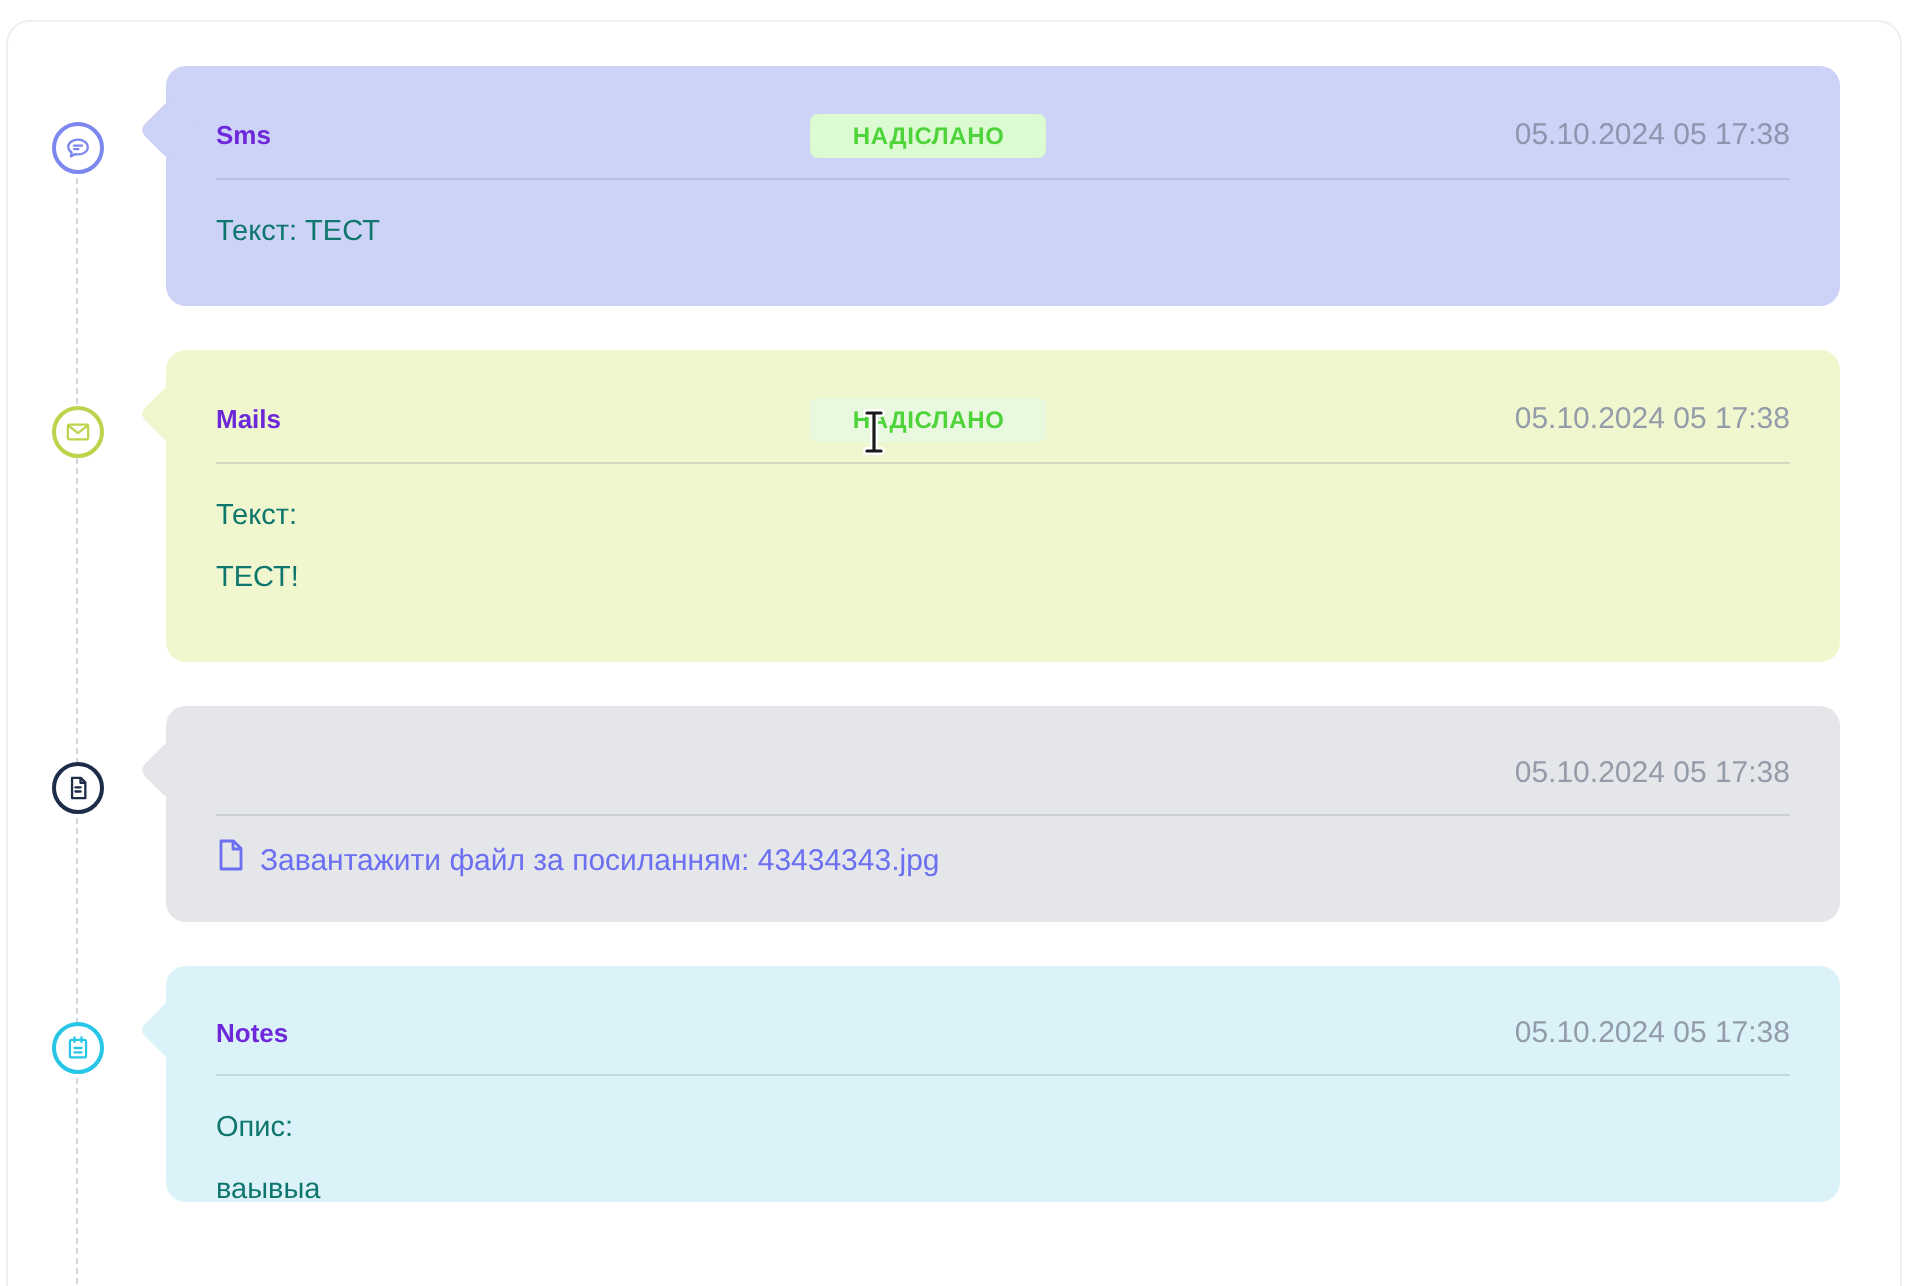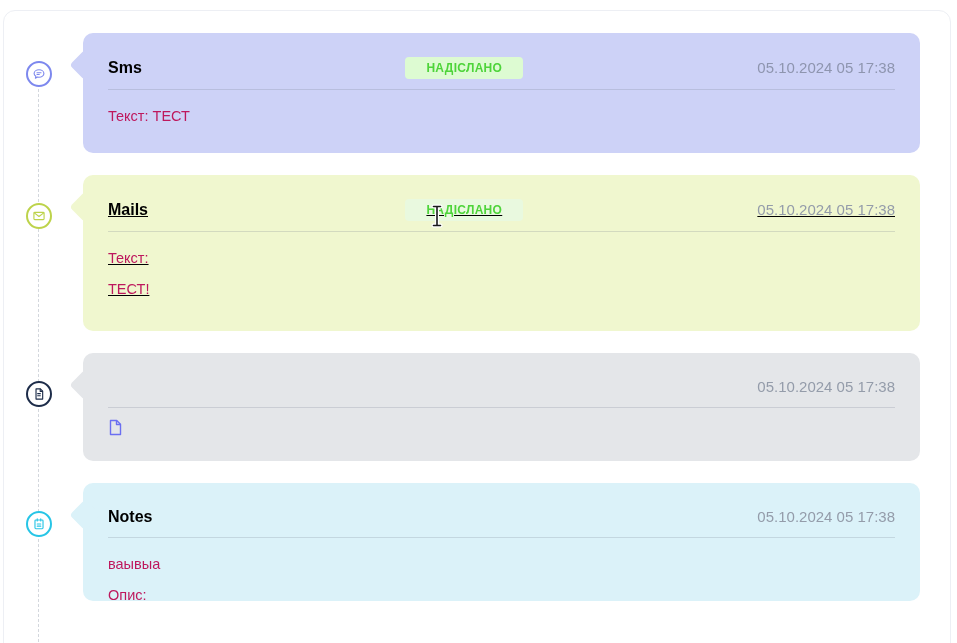--- a/index.html
+++ b/index.html
@@ -51,38 +51,38 @@
   .card .arrow {
     position: absolute;
     left: -9px; top: 21px;
     width: 22px; height: 22px;
     transform: rotate(45deg);
     border-radius: 4px;
     z-index: -1;
   }
   .card.c-sms   { background: #cdd2f7; height: 120px; }
   .card.c-sms   .arrow { background: #cdd2f7; }
-  .card.c-mails { background: #f0f7cf; height: 156px; text-decoration: underline; }
+  .card.c-mails { background: #f0f7cf; height: 156px; }
   .card.c-mails .arrow { background: #f0f7cf; }
   .card.c-files { background: #e4e6e9; height: 108px; }
   .card.c-files .arrow { background: #e4e6e9; }
   .card.c-notes { background: #dbf2f9; height: 118px; }
   .card.c-notes .arrow { background: #dbf2f9; }
 
   .card-header {
     display: flex;
     align-items: center;
     margin: 0 25px;
     padding: 24px 0 10px;
     border-bottom: 1px solid rgba(110,120,135,0.22);
   }
   .card-title {
-    font-size: 16px;
+    font-size: 13px;
     font-weight: 700;
-    color: #000000;
+    color: #6d28d9;
     line-height: 20px;
     flex: 1 1 0;
   }
   .badge {
     font-size: 12px;
     font-weight: 700;
     letter-spacing: 0.3px;
     color: #4ed43a;
     background: #ddfbd2;
     border-radius: 4px;
@@ -98,21 +98,21 @@
     color: #949caa;
     line-height: 20px;
   }
   .c-sms .timestamp { color: #8e95af; }
 
   .card-body { padding: 0 25px; }
   .card-body p {
     margin-top: 15px;
     font-size: 14.5px;
     line-height: 22px;
-    color: #be185d;
+    color: #0f766e;
   }
   .card-body p + p { margin-top: 9px; }
 
   .file-link {
     display: inline-flex;
     align-items: center;
     gap: 7px;
     margin-top: 11px;
     font-size: 15px;
     line-height: 22px;
@@ -203,33 +203,34 @@
       <span class="timestamp">05.10.2024 05 17:38</span>
     </header>
     <div class="card-body">
       <a class="file-link">
         <span>
           <svg width="15" height="17" viewBox="0 0 15 17" fill="none" stroke="#6b6ff1" stroke-width="1.4" stroke-linecap="round" stroke-linejoin="round">
             <path d="M2.5 1.5h6.2l3.8 3.8v10.2H2.5z"></path>
             <path d="M8.5 1.7v3.8h3.8"></path>
           </svg>
         </span>
+        <span>Завантажити файл за посиланням: 43434343.jpg</span>
       </a>
     </div>
   </section>
 
   <section class="card c-notes">
     <div class="arrow"></div>
     <header class="card-header">
       <h3 class="card-title">Notes</h3>
       <span class="timestamp">05.10.2024 05 17:38</span>
     </header>
     <div class="card-body">
+      <p>Опис:</p>
       <p>ваывыа</p>
-      <p>Опис:</p>
     </div>
   </section>
 
 </div>
 
 <div class="text-cursor">
   <svg width="12" height="24" viewBox="0 0 12 24">
     <g fill="none" stroke="#ffffff" stroke-width="4" stroke-linecap="round">
       <path d="M2.5 2.5h7M6 2.5v19M2.5 21.5h7"></path>
     </g>

